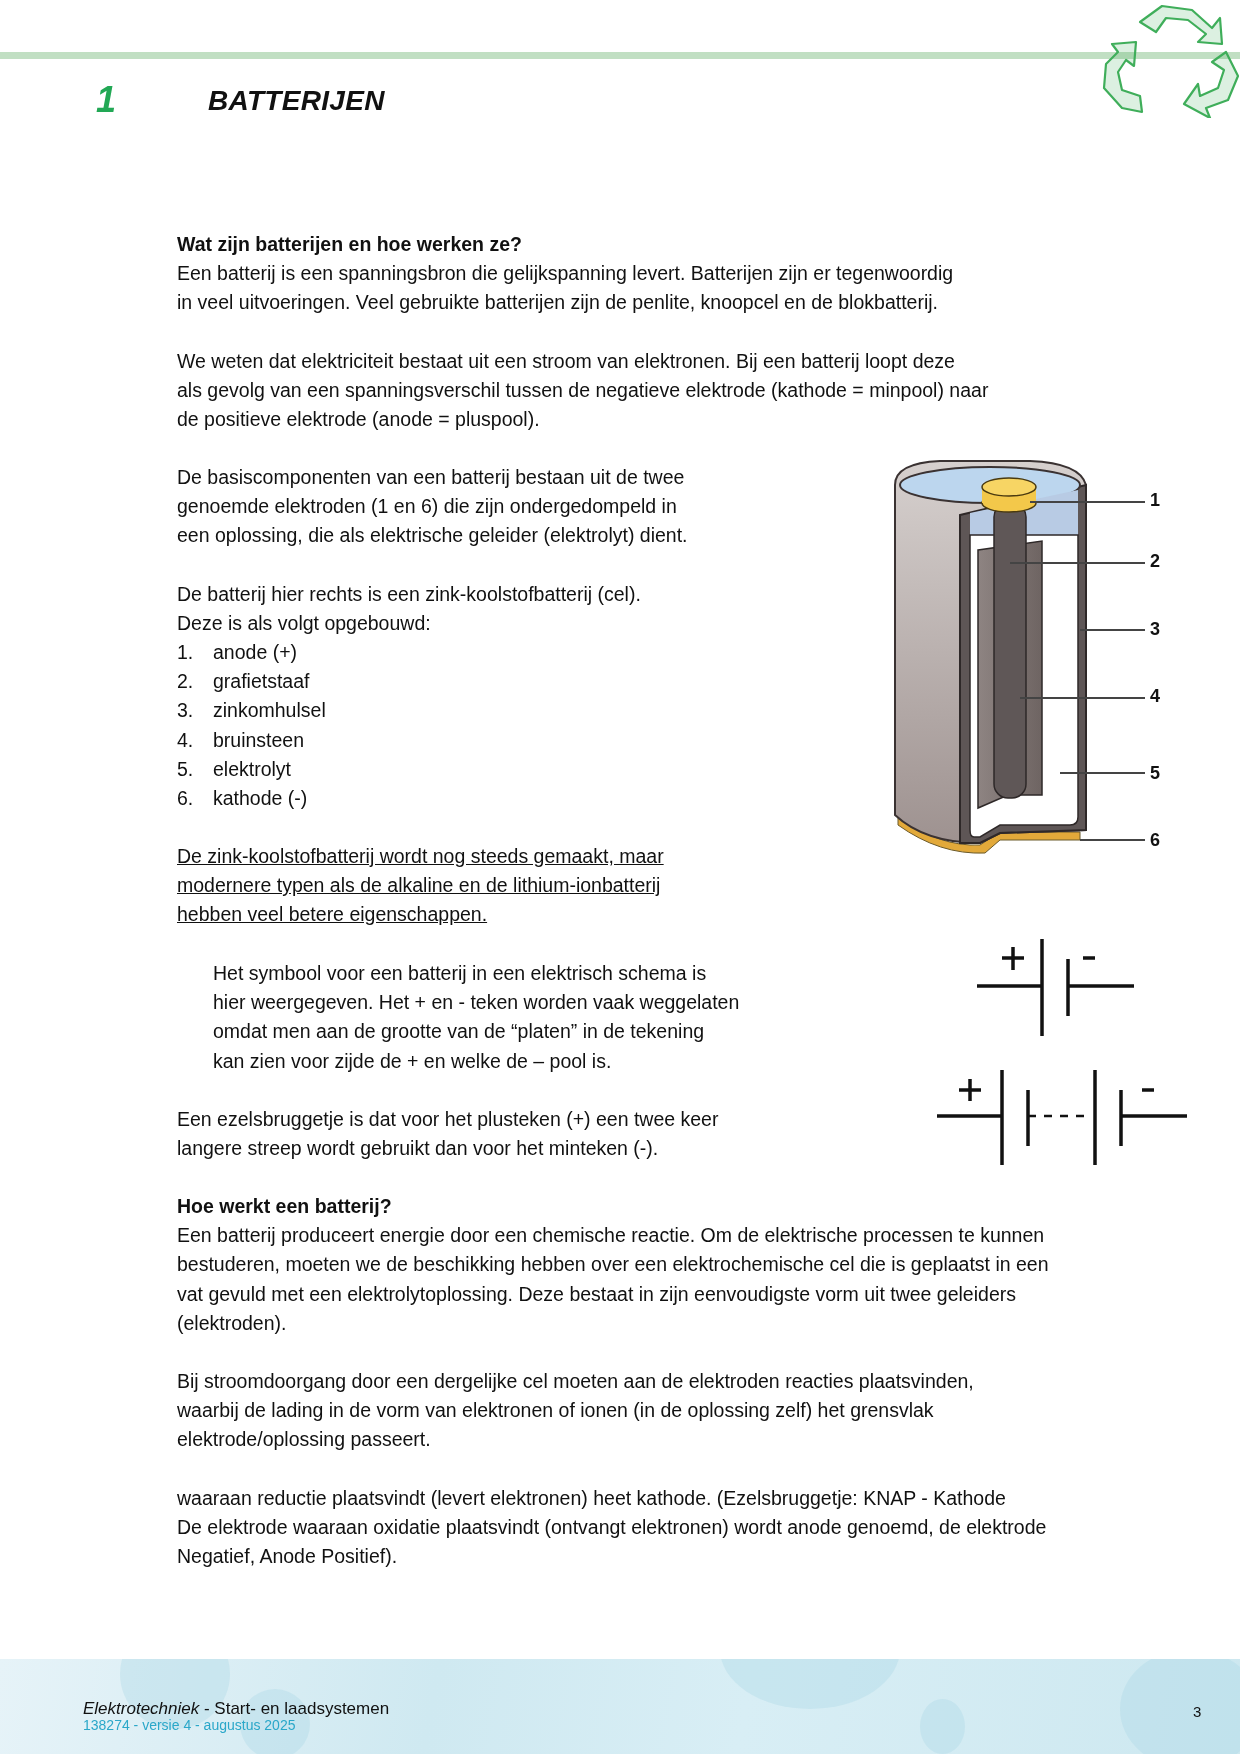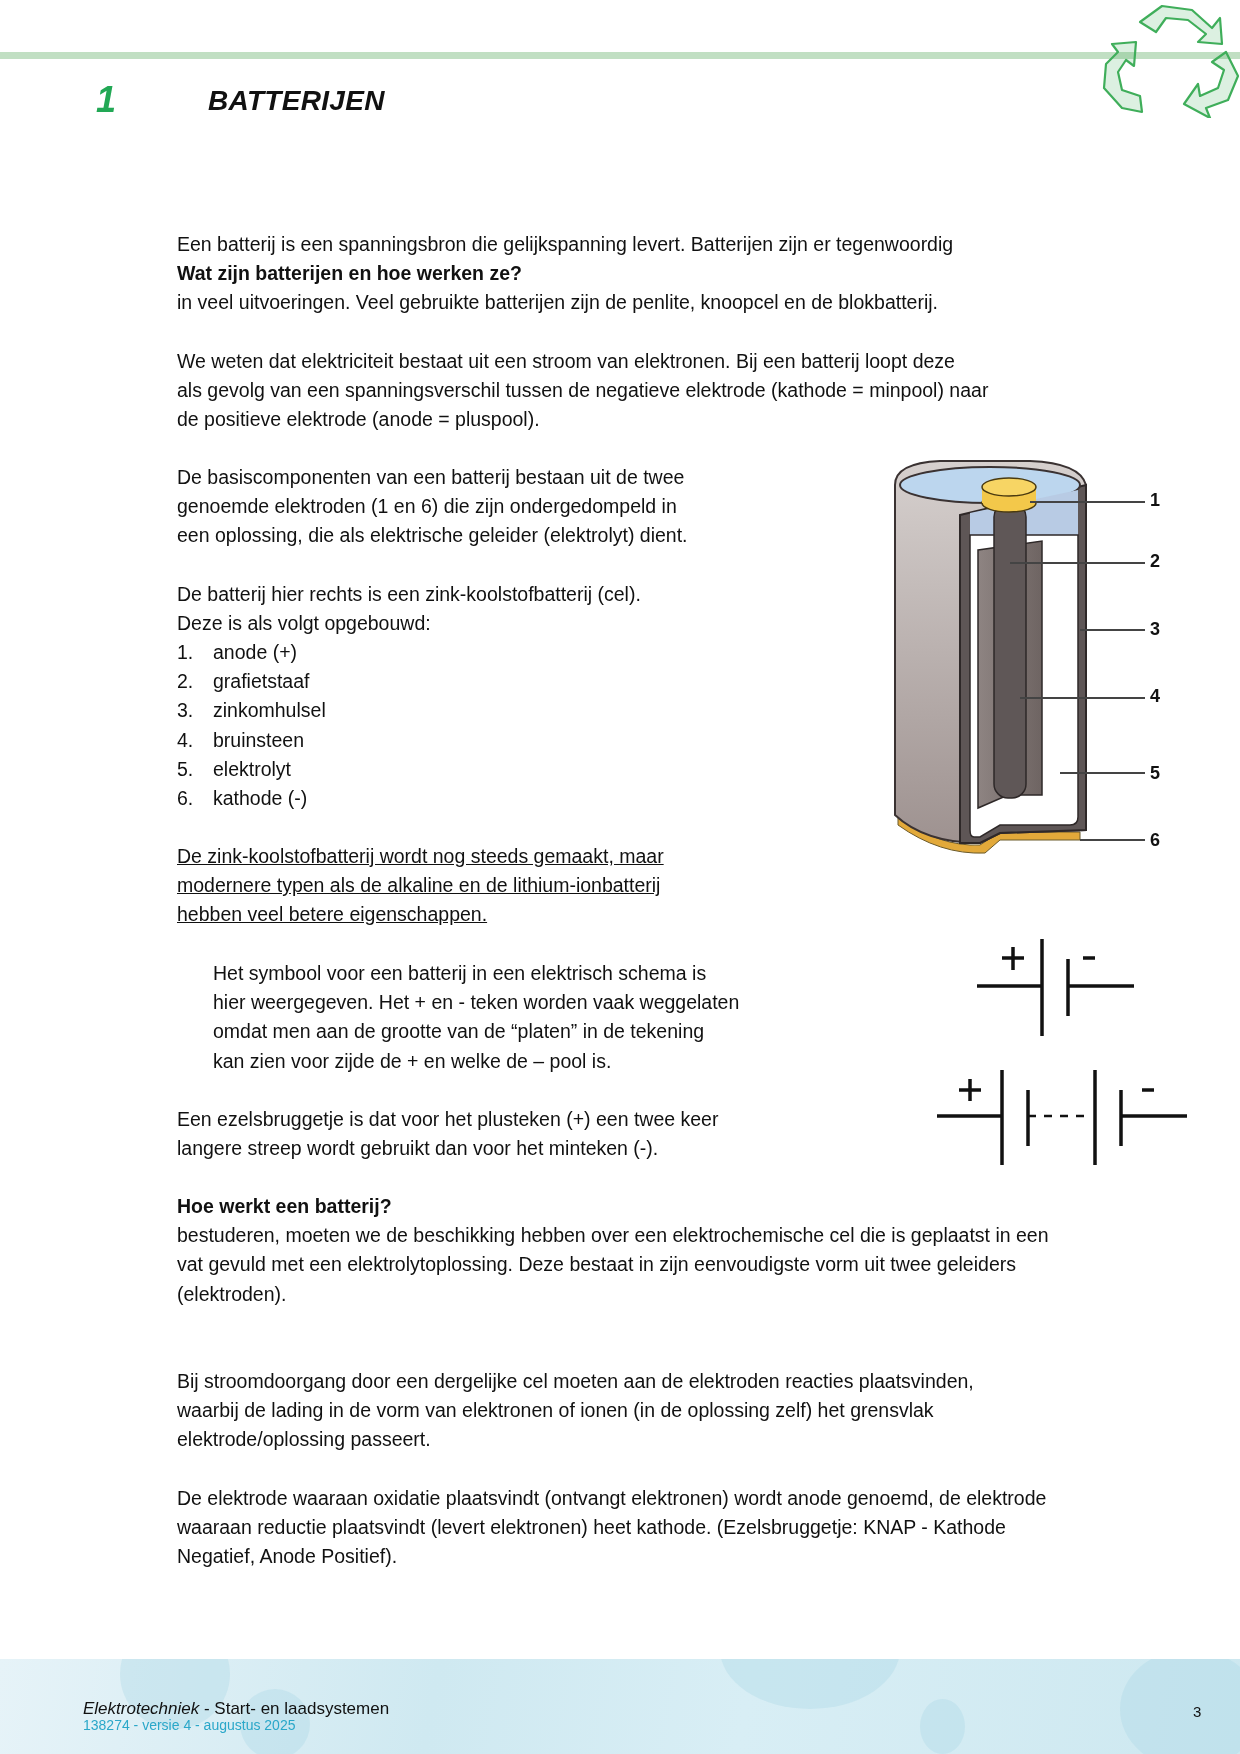--- a/index.html
+++ b/index.html
@@ -50,22 +50,22 @@
     <path d="M40 22 L62 6 L92 10 L112 28 L120 18 L122 44 L98 42 L106 34 L88 20 L66 18 L56 32 Z" fill="rgba(63,174,90,0.18)"></path>
     <path d="M126 52 L138 76 L128 100 L106 108 L110 118 L84 104 L98 84 L100 96 L118 88 L124 70 L112 62 Z" fill="rgba(63,174,90,0.18)"></path>
     <path d="M22 108 L4 88 L6 64 L18 52 L12 44 L36 42 L34 66 L26 60 L18 72 L22 90 L40 96 L42 112 Z" fill="rgba(63,174,90,0.18)"></path>
   </g>
 </svg>
 
 <div class="chapter-num">1</div>
 <div class="chapter-title">BATTERIJEN</div>
 
 <div class="para" style="top:230px;">
+  <span class="ln heading">Wat zijn batterijen en hoe werken ze?</span>
   <span class="ln">Een batterij is een spanningsbron die gelijkspanning levert. Batterijen zijn er tegenwoordig</span>
-  <span class="ln heading">Wat zijn batterijen en hoe werken ze?</span>
   <span class="ln">in veel uitvoeringen. Veel gebruikte batterijen zijn de penlite, knoopcel en de blokbatterij.</span>
 </div>
 
 <div class="para" style="top:347px;">
   <span class="ln">We weten dat elektriciteit bestaat uit een stroom van elektronen. Bij een batterij loopt deze</span>
   <span class="ln">als gevolg van een spanningsverschil tussen de negatieve elektrode (kathode = minpool) naar</span>
   <span class="ln">de positieve elektrode (anode = pluspool).</span>
 </div>
 
 <div class="para" style="top:463px;">
@@ -197,34 +197,35 @@
     <line x1="201" y1="191" x2="267" y2="191"></line>
 
     <line x1="39" y1="165" x2="61" y2="165"></line>
     <line x1="50" y1="154" x2="50" y2="176"></line>
     <line x1="222" y1="165" x2="234" y2="165"></line>
   </g>
 </svg>
 
 <div class="para" style="top:1192px;">
   <span class="ln heading">Hoe werkt een batterij?</span>
+  <span class="ln">Een batterij produceert energie door een chemische reactie. Om de elektrische processen te kunnen</span>
   <span class="ln">bestuderen, moeten we de beschikking hebben over een elektrochemische cel die is geplaatst in een</span>
   <span class="ln">vat gevuld met een elektrolytoplossing. Deze bestaat in zijn eenvoudigste vorm uit twee geleiders</span>
   <span class="ln">(elektroden).</span>
 </div>
 
 <div class="para" style="top:1367px;">
   <span class="ln">Bij stroomdoorgang door een dergelijke cel moeten aan de elektroden reacties plaatsvinden,</span>
   <span class="ln">waarbij de lading in de vorm van elektronen of ionen (in de oplossing zelf) het grensvlak</span>
   <span class="ln">elektrode/oplossing passeert.</span>
 </div>
 
 <div class="para" style="top:1484px;">
+  <span class="ln">waaraan reductie plaatsvindt (levert elektronen) heet kathode. (Ezelsbruggetje: KNAP - Kathode</span>
   <span class="ln">De elektrode waaraan oxidatie plaatsvindt (ontvangt elektronen) wordt anode genoemd, de elektrode</span>
-  <span class="ln">waaraan reductie plaatsvindt (levert elektronen) heet kathode. (Ezelsbruggetje: KNAP - Kathode</span>
   <span class="ln">Negatief,  Anode Positief).</span>
 </div>
 
 <div class="footer">
   <div class="bubble" style="left:120px; top:-40px; width:110px; height:110px;"></div>
   <div class="bubble" style="left:240px; top:30px; width:70px; height:70px;"></div>
   <div class="bubble" style="left:720px; top:-70px; width:180px; height:120px;"></div>
   <div class="bubble" style="left:920px; top:40px; width:45px; height:55px;"></div>
   <div class="bubble" style="left:1120px; top:-10px; width:140px; height:120px;"></div>
 </div>

